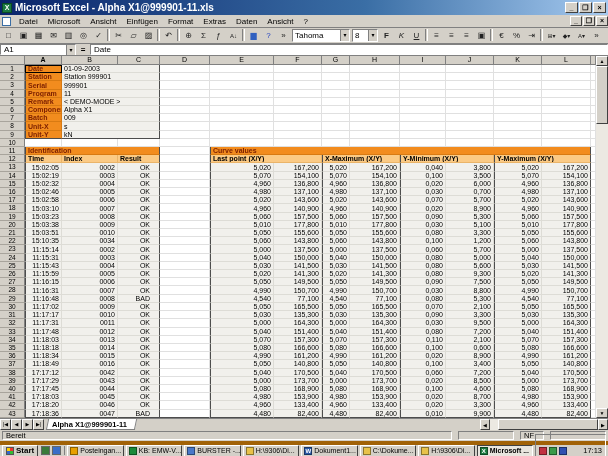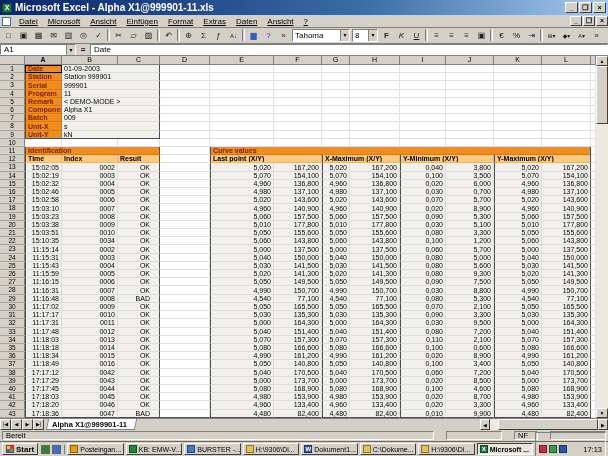--- a/index.html
+++ b/index.html
@@ -68,28 +68,28 @@
   .sheetrow { height:12px; background:#d4d0c8; display:flex; align-items:stretch; border-top:1px solid #808080; flex:0 0 auto; }
   .tabnav { width:11px; background:#d4d0c8; border:1px solid; border-color:#fff #404040 #404040 #fff; font-size:5px; text-align:center; line-height:9px; flex:0 0 auto; }
   .sheettab { background:#fff; border:1px solid #808080; border-top:none; padding:0 8px 0 4px; font-size:7.5px; font-weight:bold; display:flex; align-items:center; transform:skewX(-12deg); margin-left:3px; }
   .sheettab span { transform:skewX(12deg); }
   .tab-space { flex:1; }
   .hscroll { width:128px; display:flex; align-items:stretch; background:#ece9e2; flex:0 0 auto; }
   .hbtn { width:10px; background:#d4d0c8; border:1px solid; border-color:#fff #404040 #404040 #fff; font-size:5px; text-align:center; line-height:10px; flex:0 0 auto; }
   .hthumb { flex:1; background:#d4d0c8; border:1px solid; border-color:#fff #404040 #404040 #fff; margin-left:8px; }
 
   
-  .statusbar { height:11px; background:#d4d0c8; display:flex; align-items:stretch; gap:12px; padding:1px 2px; flex:0 0 auto; }
+  .statusbar { height:11px; background:#d4d0c8; display:flex; align-items:stretch; gap:6px; padding:1px 2px; flex:0 0 auto; }
   .spanel { border:1px solid; border-color:#808080 #fff #fff #808080; font-size:7.5px; padding:0 3px; display:flex; align-items:center; }
   .s-main { flex:1; }
   .s-sm { width:56px; }
   .s-xs { width:24px; }
 
   
-  .taskbar { height:15px; background:#d4d0c8; border-top:1px solid #a16207; display:flex; align-items:center; gap:2px; padding:0 2px; flex:0 0 auto; }
+  .taskbar { height:15px; background:#d4d0c8; border-top:4px solid #a16207; display:flex; align-items:center; gap:2px; padding:0 2px; flex:0 0 auto; }
   .startbtn { height:12px; background:#d4d0c8; border:1px solid; border-color:#fff #404040 #404040 #fff; display:flex; align-items:center; padding:0 3px; font-size:8px; font-weight:bold; flex:0 0 auto; }
   .flag { width:8px; height:8px; margin-right:2px; background:conic-gradient(#e33 0 25%,#3b3 0 50%,#36c 0 75%,#fc0 0); border:1px solid #555; }
   .qlaunch { display:flex; gap:2px; border-right:1px solid #808080; padding:0 3px 0 1px; flex:0 0 auto; }
   .qicon { width:9px; height:9px; border:1px solid #666; }
   .taskbtn { flex:1 1 0; min-width:0; height:12px; background:#d4d0c8; border:1px solid; border-color:#fff #404040 #404040 #fff; display:flex; align-items:center; padding:0 2px; font-size:7px; white-space:nowrap; overflow:hidden; }
   .taskbtn.active { border-color:#404040 #fff #fff #404040; background:#e8e5de; font-weight:bold; }
   .ticon { width:8px; height:8px; flex:0 0 auto; margin-right:2px; border:1px solid rgba(0,0,0,.4); font-size:6px; line-height:7px; color:#fff; text-align:center; font-weight:bold; }
   .tray { height:12px; border:1px solid; border-color:#808080 #fff #fff #808080; display:flex; align-items:center; gap:16px; padding:16px 3px; font-size:7.5px; flex:0 0 auto; }
   .tray .ticon { margin-right:0; }
 </style>
@@ -103,21 +103,21 @@
     <div class="title-text">Microsoft Excel - Alpha X1@999901-11.xls</div>
     <div class="winbtns">
       <div class="winbtn">_</div>
       <div class="winbtn">❐</div>
       <div class="winbtn">×</div>
     </div>
   </div>
 
   <div class="menubar">
     <div class="doc-icon"></div>
-    <span id="menu-items" style="display: inline-flex; text-decoration: underline;">
+    <span id="menu-items" style="display: inline-flex;">
         <span class="menu-item">Datei</span>
         <span class="menu-item">Microsoft</span>
         <span class="menu-item">Ansicht</span>
         <span class="menu-item">Einfügen</span>
         <span class="menu-item">Format</span>
         <span class="menu-item">Extras</span>
         <span class="menu-item">Daten</span>
         <span class="menu-item">Ansicht</span>
         <span class="menu-item">?</span>
       </span>

